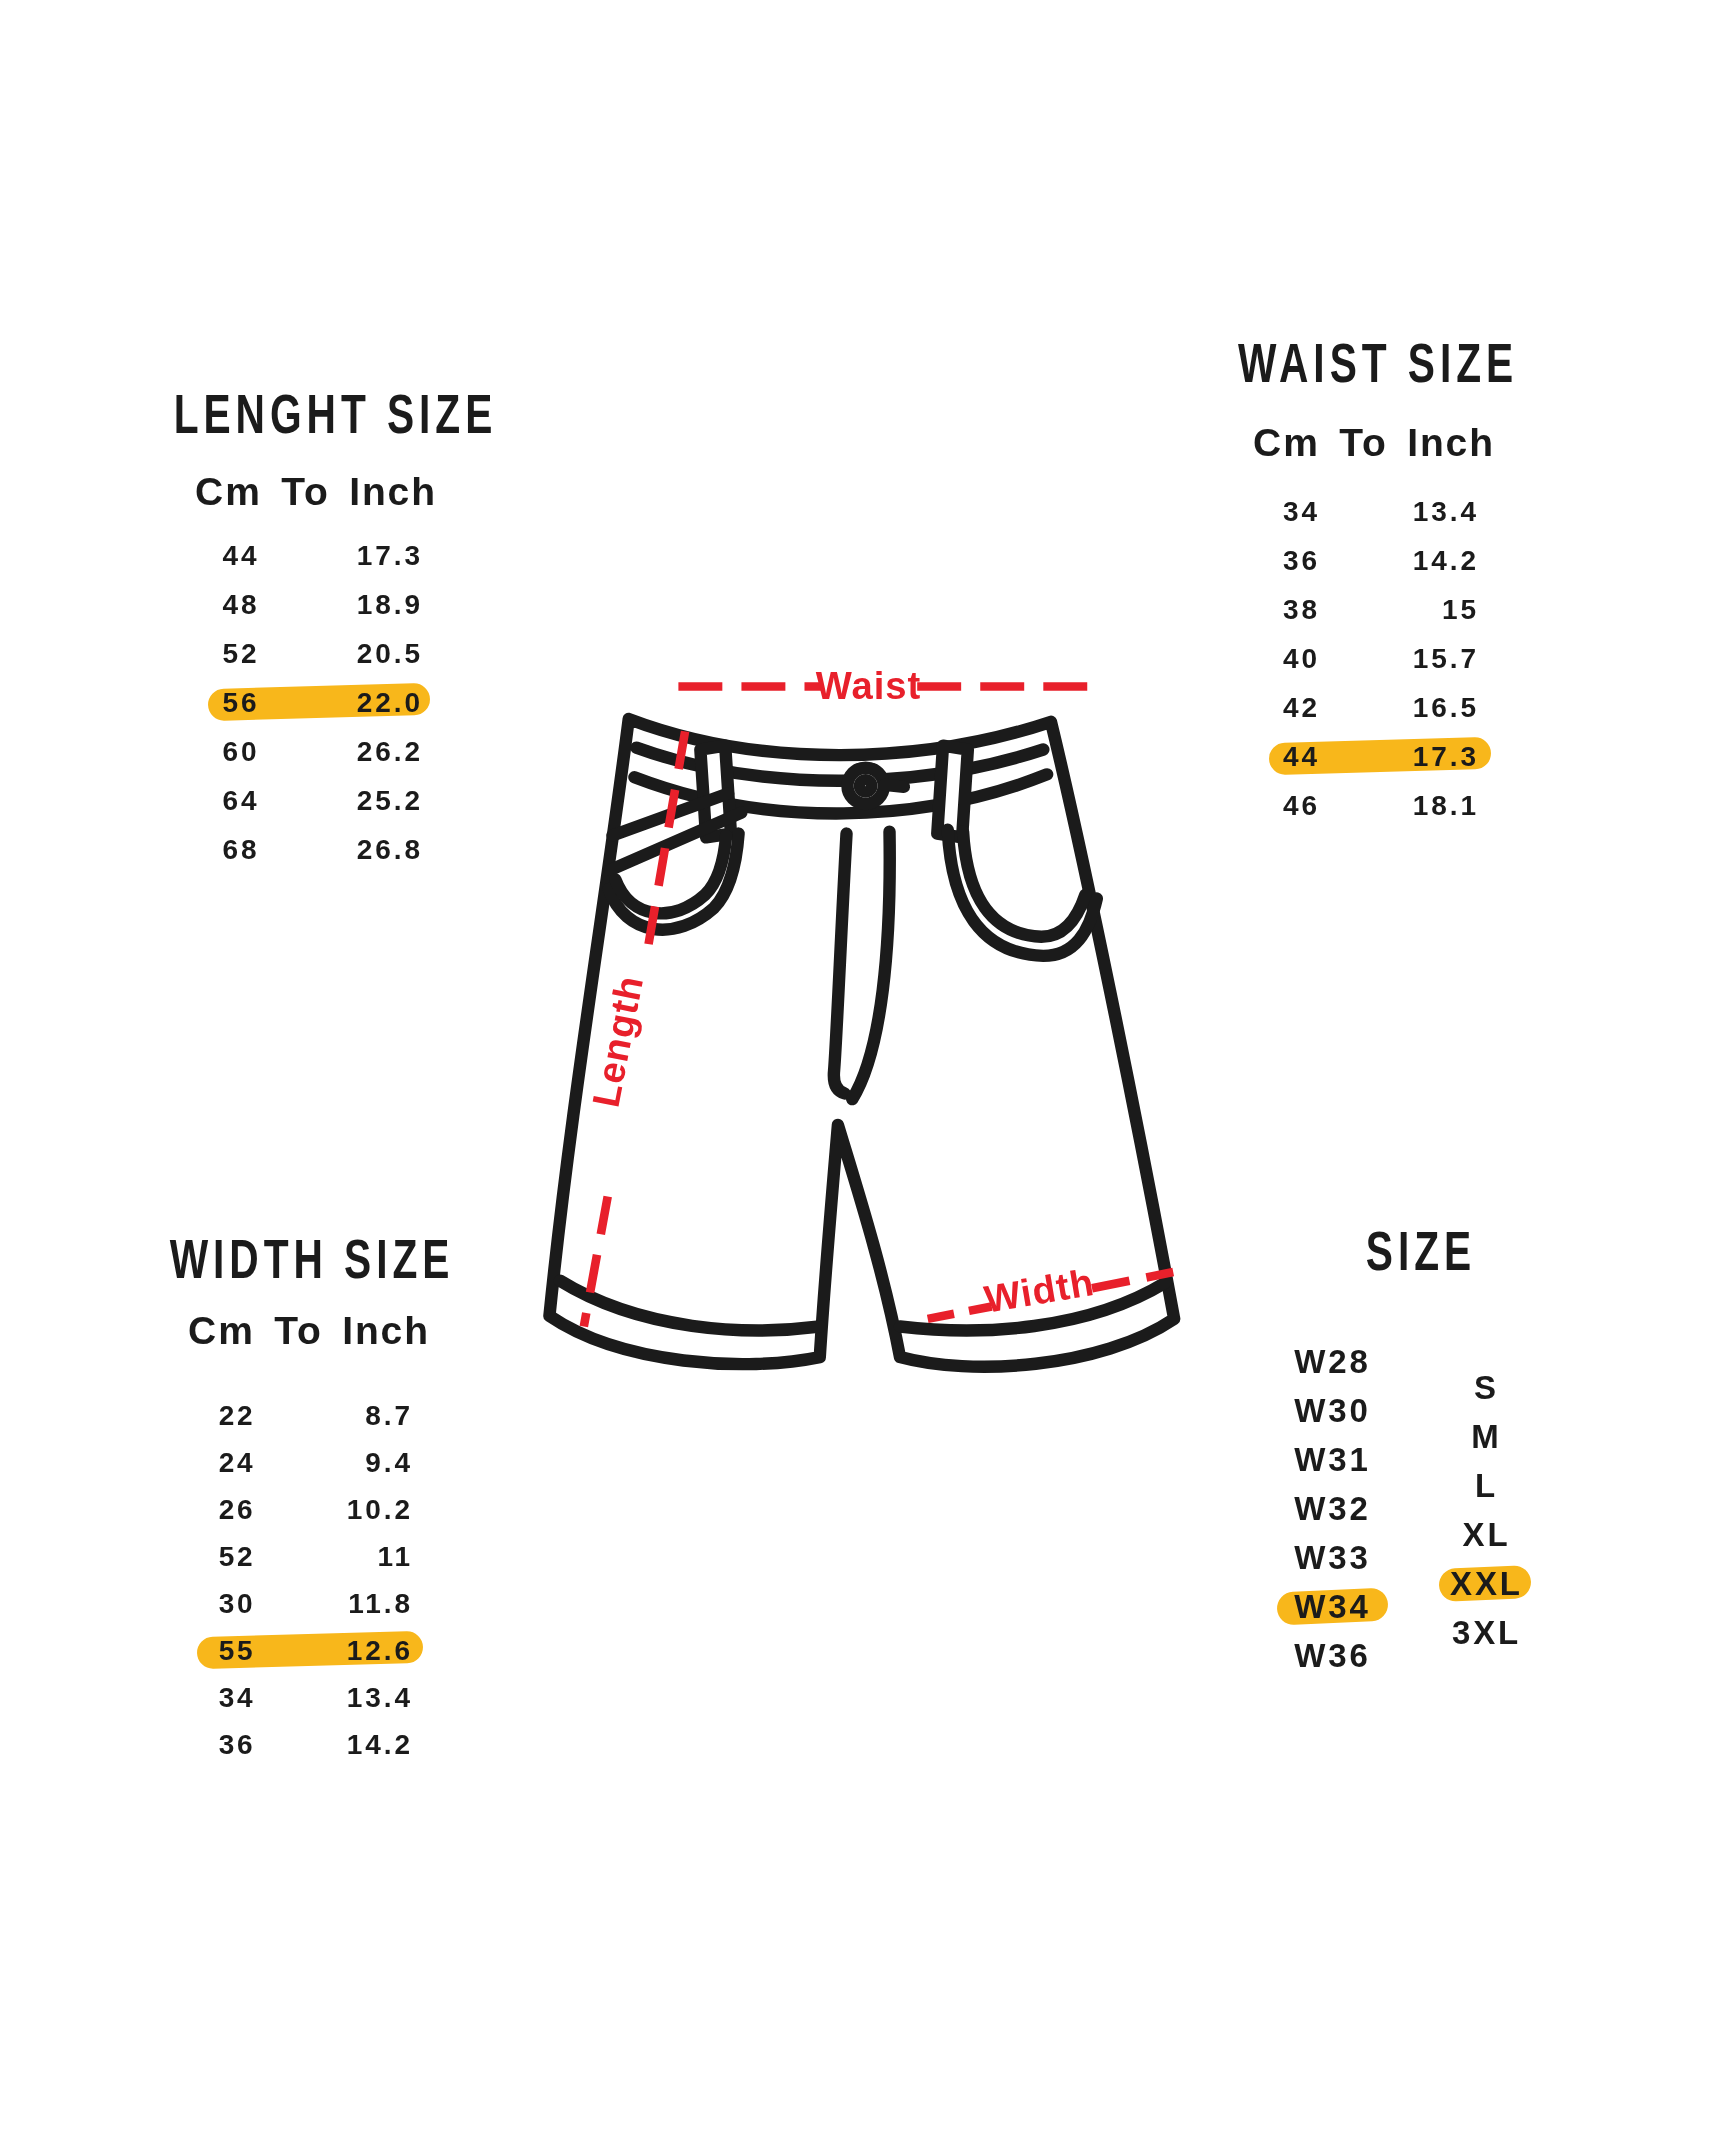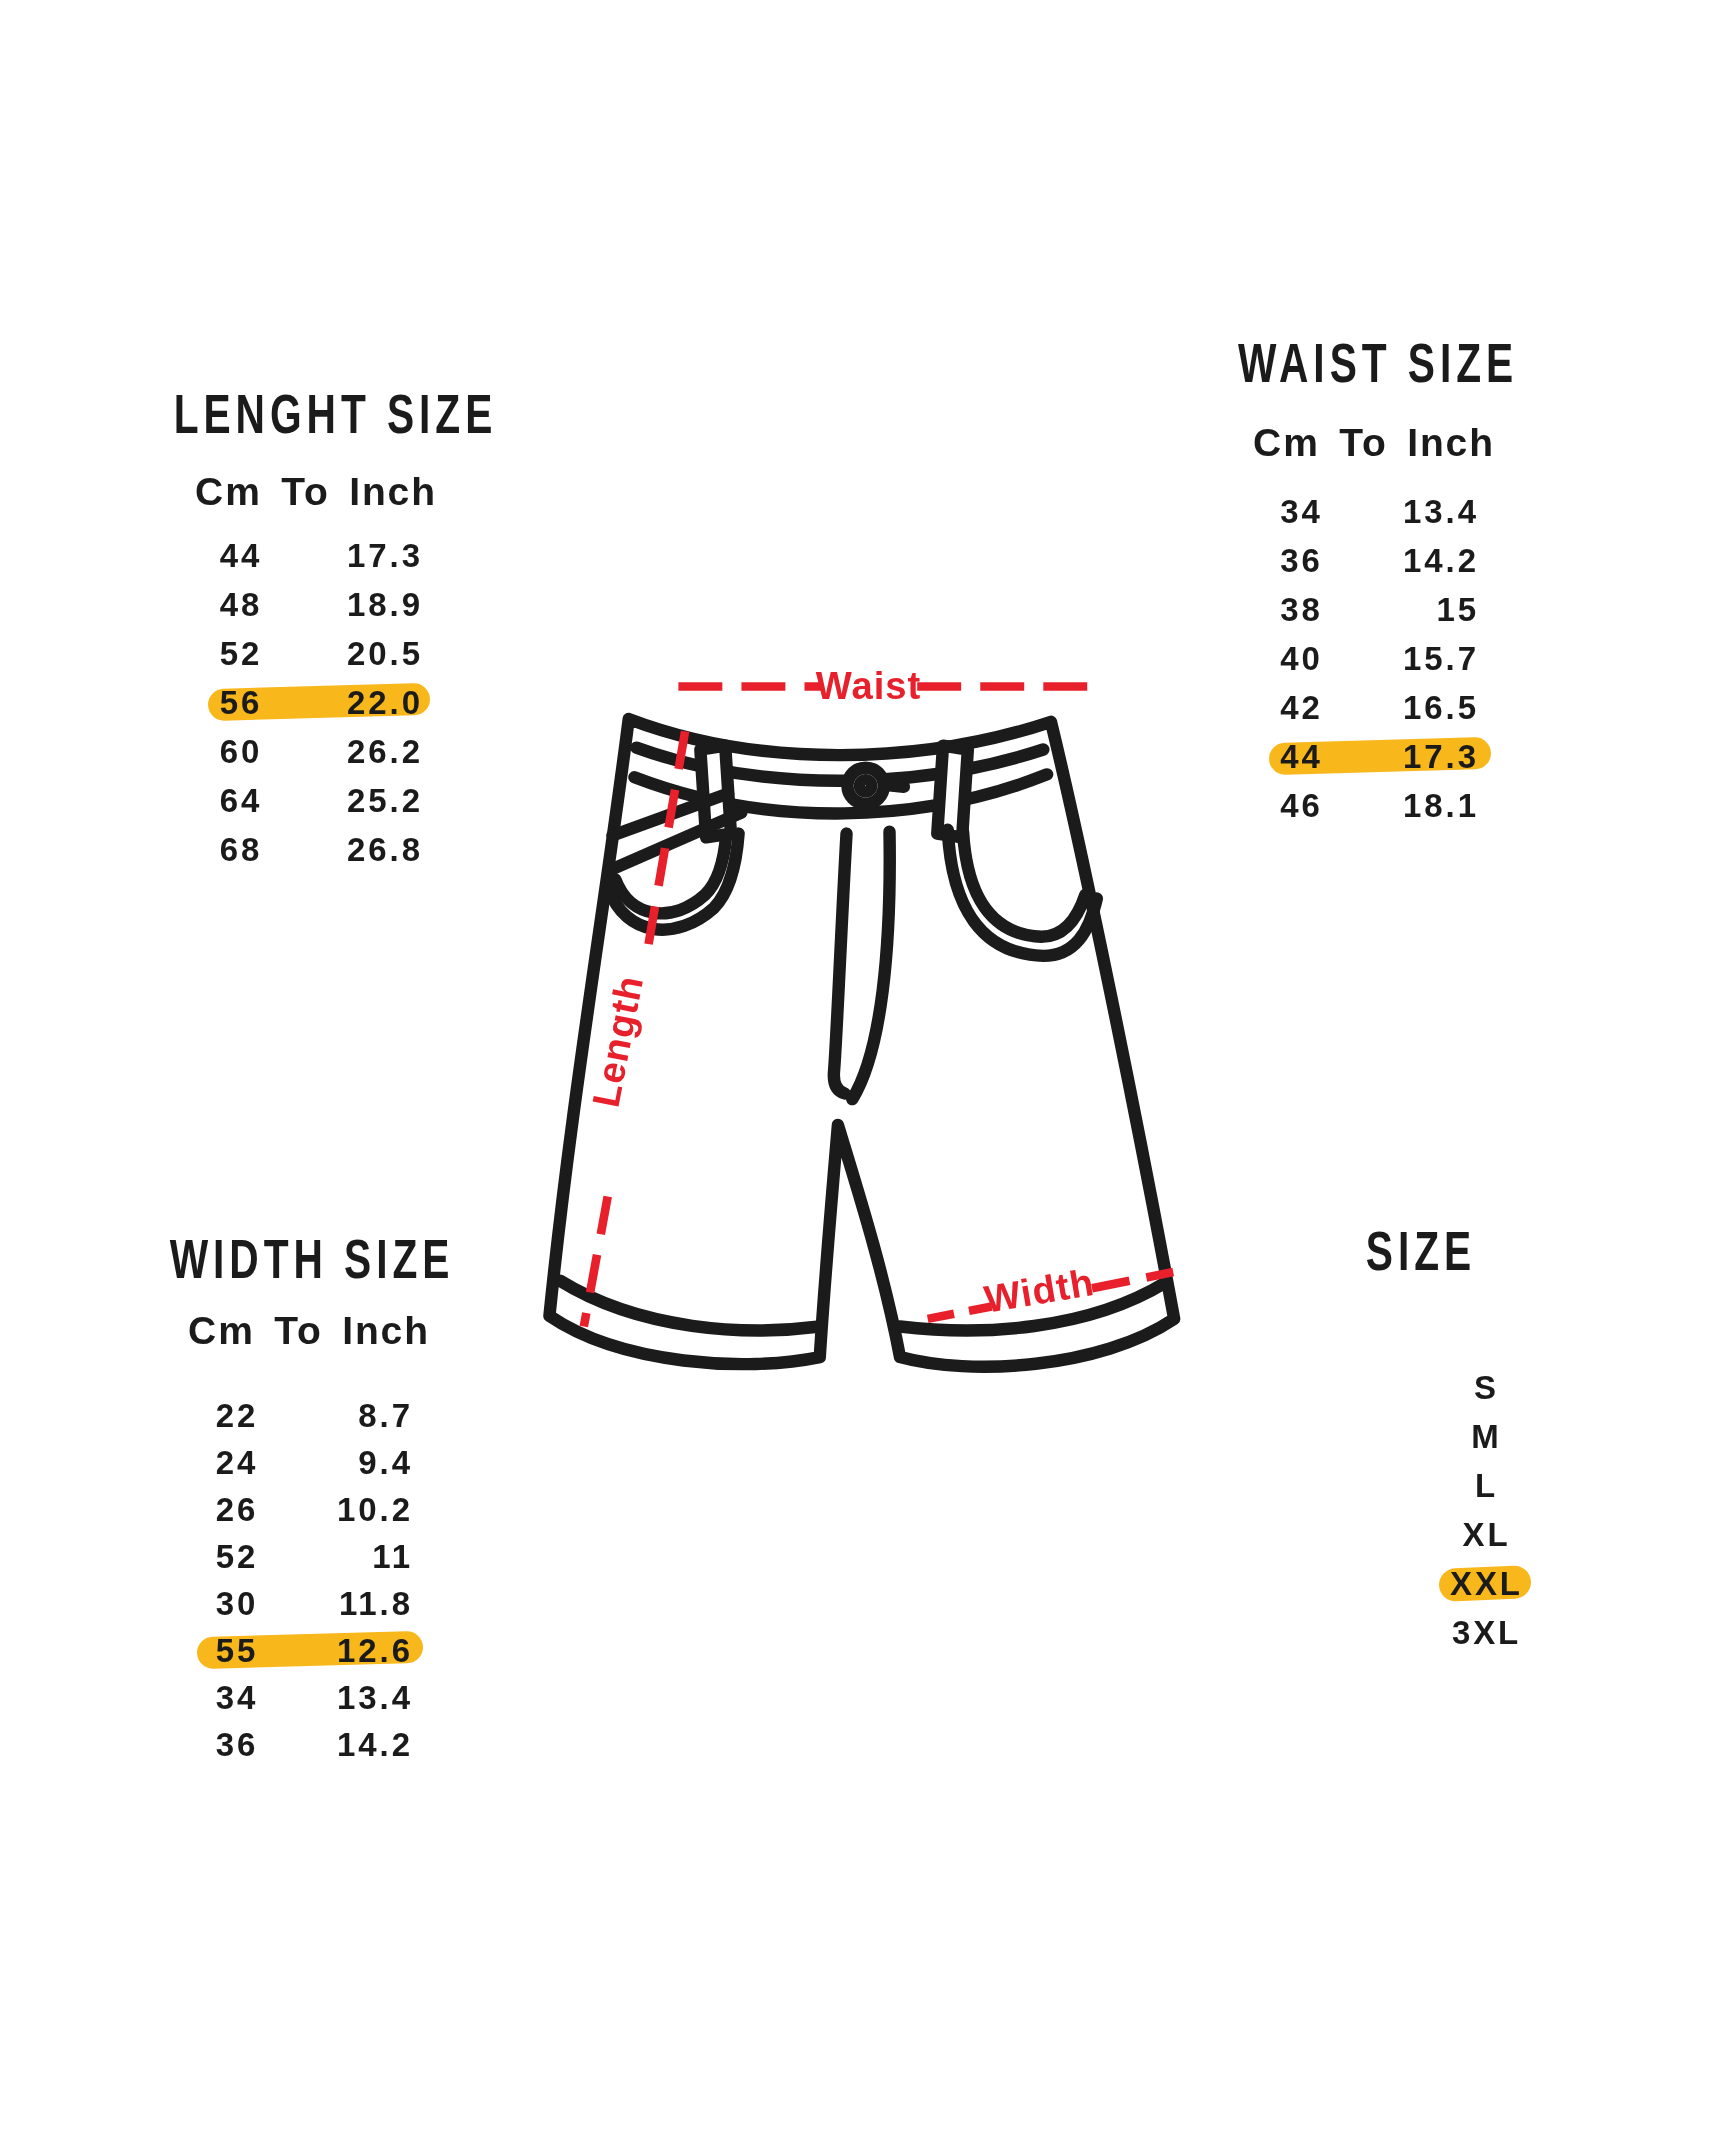--- a/index.html
+++ b/index.html
@@ -20,21 +20,21 @@
   }
   .colhead{
     position:absolute;width:306px;text-align:center;
     font-size:39px;font-weight:700;letter-spacing:1.9px;word-spacing:6.7px;
     line-height:1;white-space:nowrap;
   }
   .numtable{position:absolute;}
   .trow{
     position:relative;display:flex;align-items:center;
     height:var(--rh,49px);
-    font-size:33px;font-weight:700;letter-spacing:2.9px;line-height:1;
+    font-size:28px;font-weight:700;letter-spacing:2.9px;line-height:1;
   }
   .trow .c-cm{width:47%;text-align:center;position:relative;z-index:1;}
   .trow .c-in{flex:1;text-align:right;margin-right:-2.9px;position:relative;z-index:1;}
   .trow.hl::before{
     content:"";position:absolute;z-index:0;
     left:var(--pl,13.4px);right:var(--pr,-13.4px);top:50%;height:32px;
     margin-top:-16.3px;background:var(--hl);border-radius:16.3px;
     transform:rotate(-1.6deg);
   }
   .sizecol{position:absolute;}
@@ -162,20 +162,43 @@
       <div class="trow">
         <span class="c-cm">34</span>
         <span class="c-in">13.4</span>
       </div>
       <div class="trow">
         <span class="c-cm">36</span>
         <span class="c-in">14.2</span>
       </div>
     </div>
 
+  <div class="sizecol" style="left:1275px;top:1337px;width:115px;--rh:49px;--pl:1.9px;--pr:1.9px;">
+      <div class="srow">
+        <span>W28</span>
+      </div>
+      <div class="srow">
+        <span>W30</span>
+      </div>
+      <div class="srow">
+        <span>W31</span>
+      </div>
+      <div class="srow">
+        <span>W32</span>
+      </div>
+      <div class="srow">
+        <span>W33</span>
+      </div>
+      <div class="srow hl">
+        <span>W34</span>
+      </div>
+      <div class="srow">
+        <span>W36</span>
+      </div>
+    </div>
 
   <div class="sizecol" style="left:1429px;top:1363px;width:115px;--rh:49px;--pl:9.6px;--pr:13.4px;">
       <div class="srow">
         <span>S</span>
       </div>
       <div class="srow">
         <span>M</span>
       </div>
       <div class="srow">
         <span>L</span>

